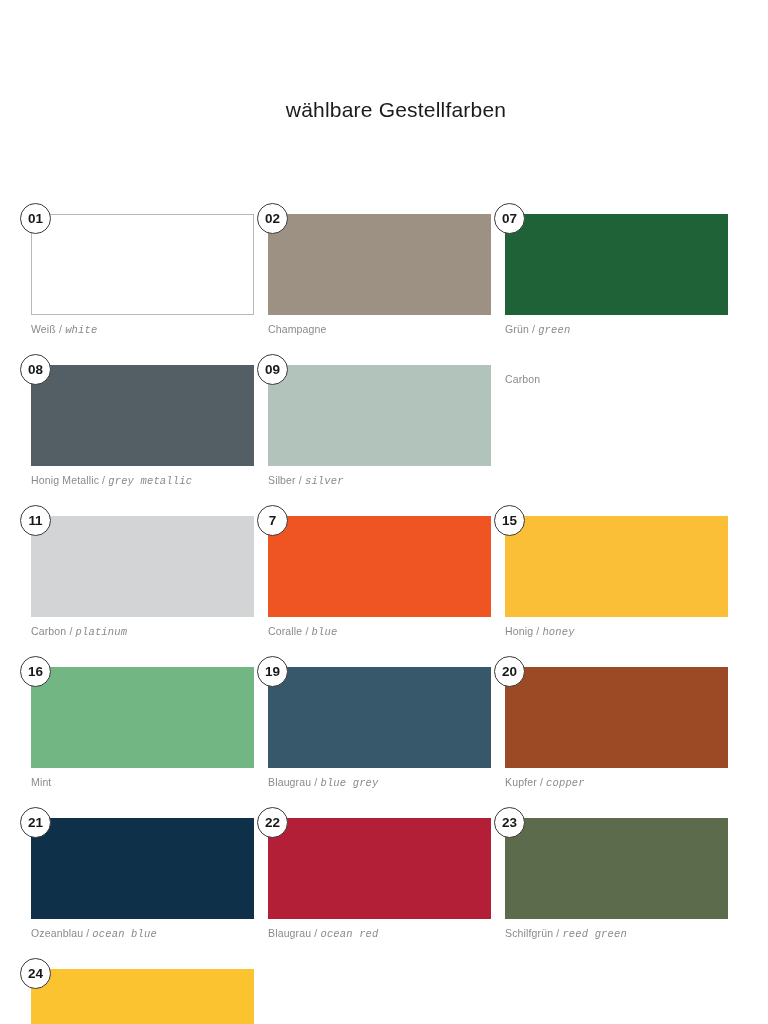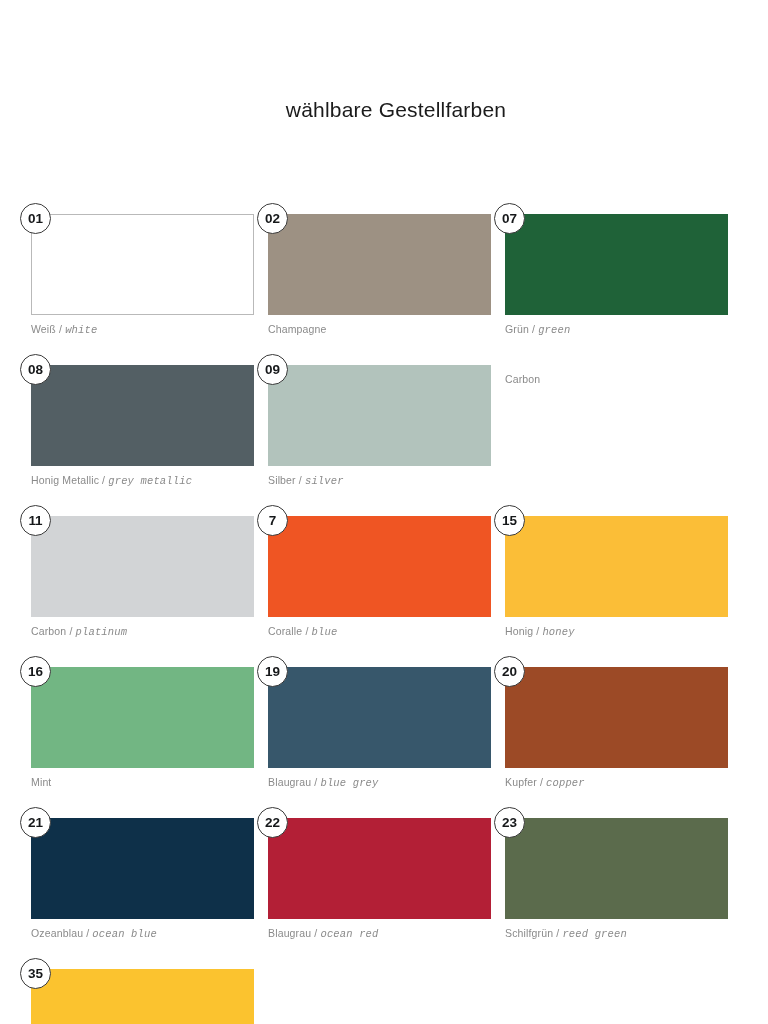--- a/index.html
+++ b/index.html
@@ -199,18 +199,18 @@
       <div class="swatch-cell">
         <div class="swatch-chip-wrap">
           <div class="swatch-chip" style="background: rgb(91, 107, 76);"></div>
           <div class="swatch-badge">23</div>
         </div>
         <div class="swatch-label"><span>Schilfgrün</span><span class="sep"> / </span><span class="en">reed green</span></div>
       </div>
       <div class="swatch-cell">
         <div class="swatch-chip-wrap">
           <div class="swatch-chip" style="background: rgb(251, 195, 47);"></div>
-          <div class="swatch-badge">35</div>
+          <div class="swatch-badge">24</div>
         </div>
       </div>
     </div>
 
 </div>
 
 </body></html>

